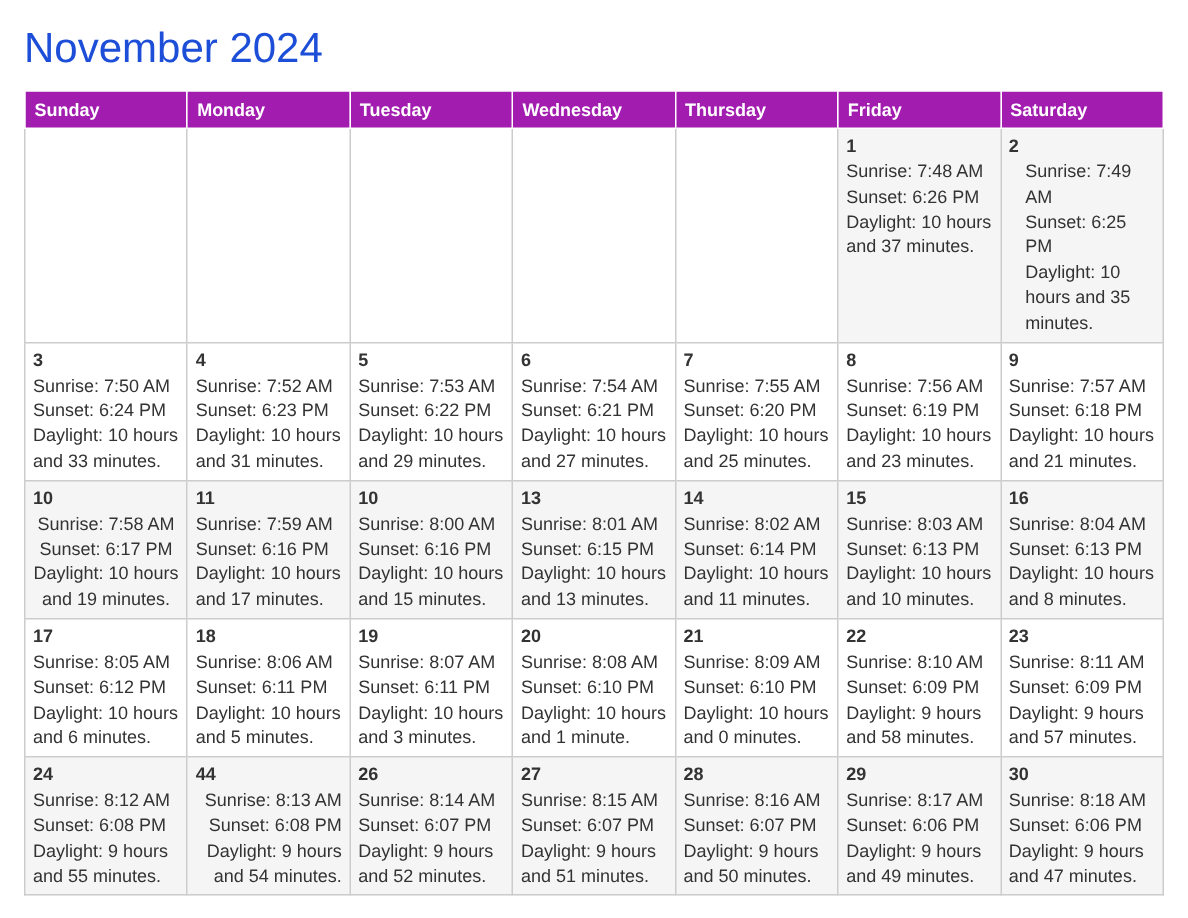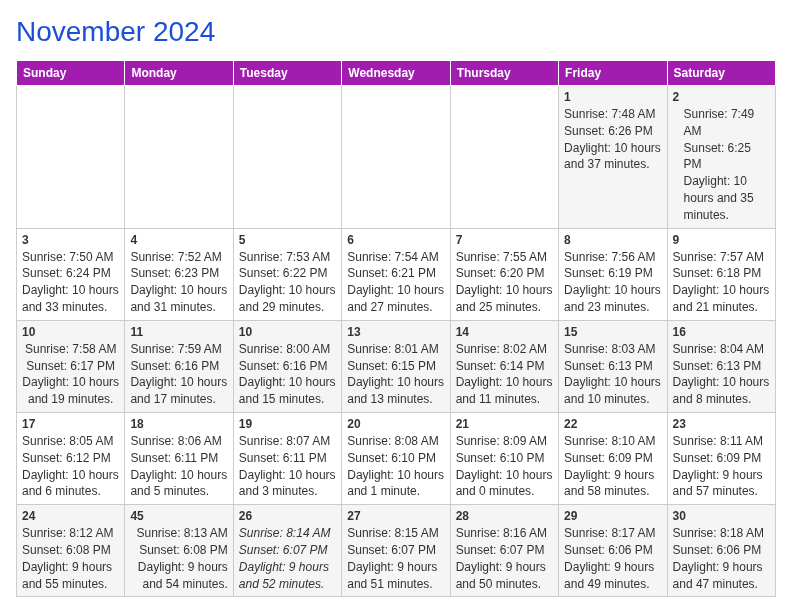--- a/index.html
+++ b/index.html
@@ -262,28 +262,28 @@
         </td>
       </tr>
       <tr>
         <td>
           <span class="day-number">24</span>
           <div class="day-info" style="white-space: pre-line;">Sunrise: 8:12 AM
 Sunset: 6:08 PM
 Daylight: 9 hours and 55 minutes.</div>
         </td>
         <td>
-          <span class="day-number">45</span>
+          <span class="day-number">44</span>
           <div class="day-info" style="white-space: pre-line; text-align: right;">Sunrise: 8:13 AM
 Sunset: 6:08 PM
 Daylight: 9 hours and 54 minutes.</div>
         </td>
         <td>
           <span class="day-number">26</span>
-          <div class="day-info" style="white-space: pre-line; font-style: italic;">Sunrise: 8:14 AM
+          <div class="day-info" style="white-space: pre-line;">Sunrise: 8:14 AM
 Sunset: 6:07 PM
 Daylight: 9 hours and 52 minutes.</div>
         </td>
         <td>
           <span class="day-number">27</span>
           <div class="day-info" style="white-space: pre-line;">Sunrise: 8:15 AM
 Sunset: 6:07 PM
 Daylight: 9 hours and 51 minutes.</div>
         </td>
         <td>

